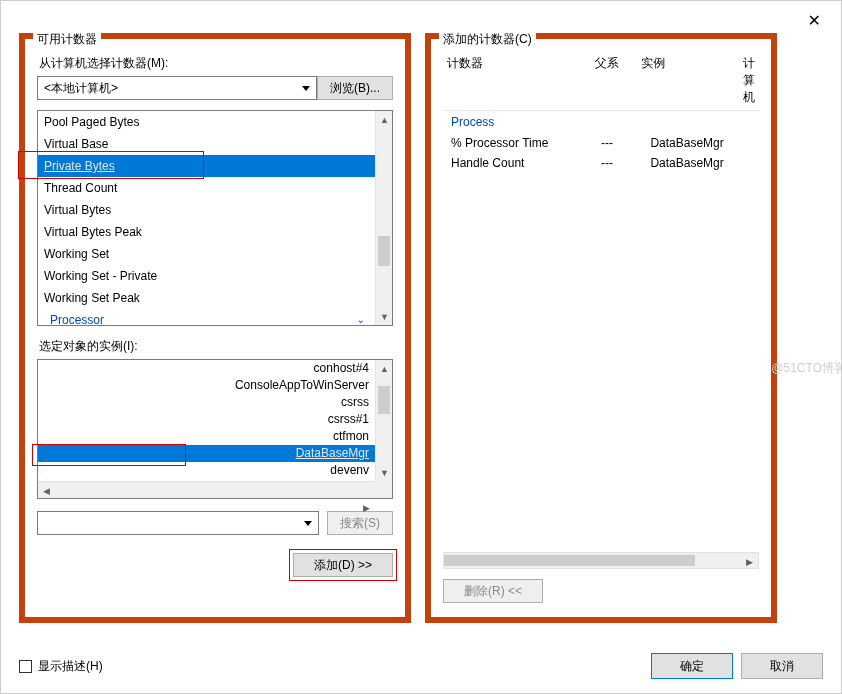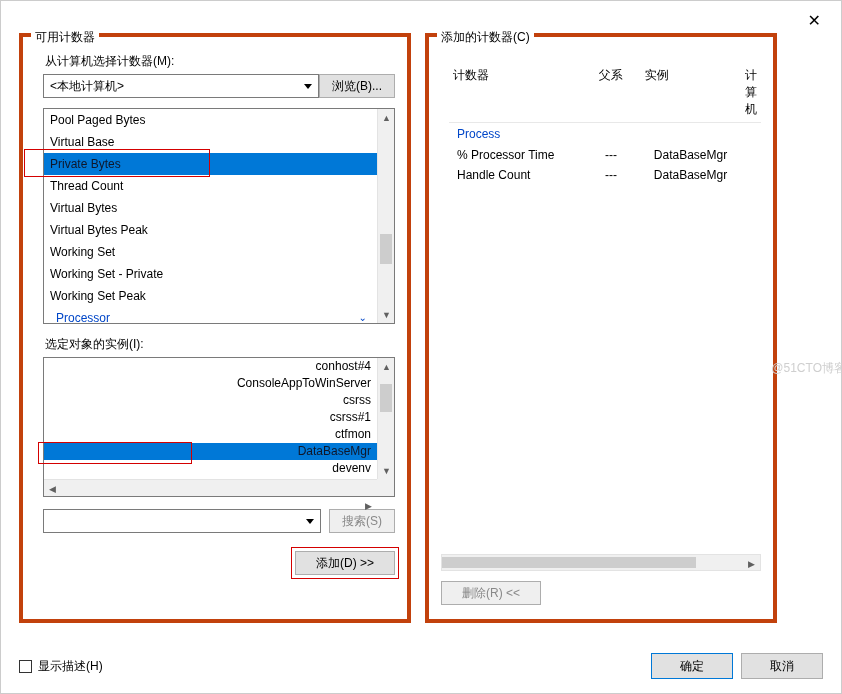--- a/index.html
+++ b/index.html
@@ -1,20 +1,20 @@
 <!DOCTYPE html>
 <html><head>
 <meta charset="utf-8">
 <style>
 * { box-sizing: border-box; font-family: "Microsoft YaHei", "Segoe UI", sans-serif; font-size: 12px; }
 body { margin: 0; background: #fff; width: 842px; height: 694px; position: relative; }
 .outer-frame { position: absolute; left: 0; top: 0; width: 842px; height: 694px; background: #fff; border: 1px solid #ccc; }
 .close-btn { position: absolute; right: 12px; top: 6px; font-size: 16px; cursor: pointer; padding: 4px 8px; }
 .columns { display: flex; padding: 32px 18px 8px 18px; gap: 14px; }
-.panel { border: 4px solid #c2410c; padding: 10px 12px 12px 20px; position: relative; background: #fff; }
+.panel { border: 6px solid #c2410c; padding: 10px 12px 12px 12px; position: relative; background: #fff; }
 .panel-title { position: absolute; top: -8px; left: 8px; background: #fff; padding: 0 4px; font-size: 12px; }
 .left-panel { width: 392px; height: 590px; }
 .right-panel { width: 352px; height: 590px; }
 .lbl { margin: 6px 0 4px 2px; }
 .combo-row { display: flex; align-items: center; }
 .combo { flex: 1; height: 24px; border: 1px solid #7a7a7a; padding: 0 20px 0 6px; position: relative; background: #fff; display: flex; align-items: center; }
 .combo::after { content: ""; position: absolute; right: 6px; top: 9px; border-left: 4px solid transparent; border-right: 4px solid transparent; border-top: 5px solid #000; }
 .btn { height: 24px; padding: 0 12px; border: 1px solid #adadad; background: #e1e1e1; cursor: pointer; display: inline-flex; align-items: center; justify-content: center; }
 .btn:disabled, .btn.disabled { color: #888; background: #efefef; }
 .listbox { border: 1px solid #7a7a7a; background: #fff; margin-top: 10px; position: relative; }
@@ -24,28 +24,28 @@
 .instance-list .list-inner { bottom: 17px; }
 .scroll-v { position: absolute; right: 0; top: 0; width: 17px; bottom: 0; background: #f0f0f0; border-left: 1px solid #e3e3e3; }
 .instance-list .scroll-v { bottom: 17px; }
 .scroll-h { position: absolute; left: 0; right: 17px; bottom: 0; height: 17px; background: #f0f0f0; border-top: 1px solid #e3e3e3; }
 .scroll-btn { width: 17px; height: 17px; display: flex; align-items: center; justify-content: center; color: #606060; font-size: 9px; }
 .scroll-corner { position: absolute; right: 0; bottom: 0; width: 17px; height: 17px; background: #f0f0f0; }
 .scroll-v .track { position: absolute; top: 17px; bottom: 17px; left: 0; right: 0; }
 .scroll-h .track { position: absolute; left: 17px; right: 17px; top: 0; bottom: 0; }
 .thumb { background: #cdcdcd; position: absolute; }
 .row { height: 22px; line-height: 22px; padding: 0 6px; white-space: nowrap; }
-.row.selected { background: #0078d7; color: #0f172a; }
+.row.selected { background: #0078d7; color: #e5e5e5; text-decoration: underline; }
 .row.category { color: #0046c8; padding-left: 12px; display: flex; align-items: center; }
 .row.category .chev { margin-left: auto; margin-right: 4px; color: #0046c8; font-size: 10px; }
 .red-box { position: absolute; border: 1px solid #d40000; pointer-events: none; }
 .search-row { display: flex; gap: 8px; margin-top: 12px; }
 .add-row { display: flex; justify-content: flex-end; margin-top: 18px; }
 .add-btn-wrap { position: relative; }
-.table-head { display: flex; border-bottom: 1px solid #e8e8e8; margin-top: 16px; }
+.table-head { display: flex; border-bottom: 1px solid #e8e8e8; margin-top: 2px; }
 .th { padding: 4px 4px; color: #000; }
 .th1 { width: 160px; } .th2 { width: 50px; } .th3 { width: 110px; } .th4 { flex: 1; }
 .cat-row { color: #0046c8; padding: 4px 8px; }
 .data-rows { }
 .tr { display: flex; padding: 3px 0; }
 .td1 { width: 160px; padding-left: 8px; } .td2 { width: 50px; } .td3 { width: 110px; } .td4 { flex: 1; }
 .right-scroll-h { position: absolute; left: 12px; right: 12px; bottom: 48px; height: 17px; background: #f0f0f0; border: 1px solid #e3e3e3; display: flex; }
 .right-scroll-h .mid { flex: 1; }
 .remove-row { position: absolute; left: 12px; bottom: 14px; }
 .bottom-bar { position: absolute; left: 18px; right: 18px; bottom: 14px; display: flex; align-items: center; }

